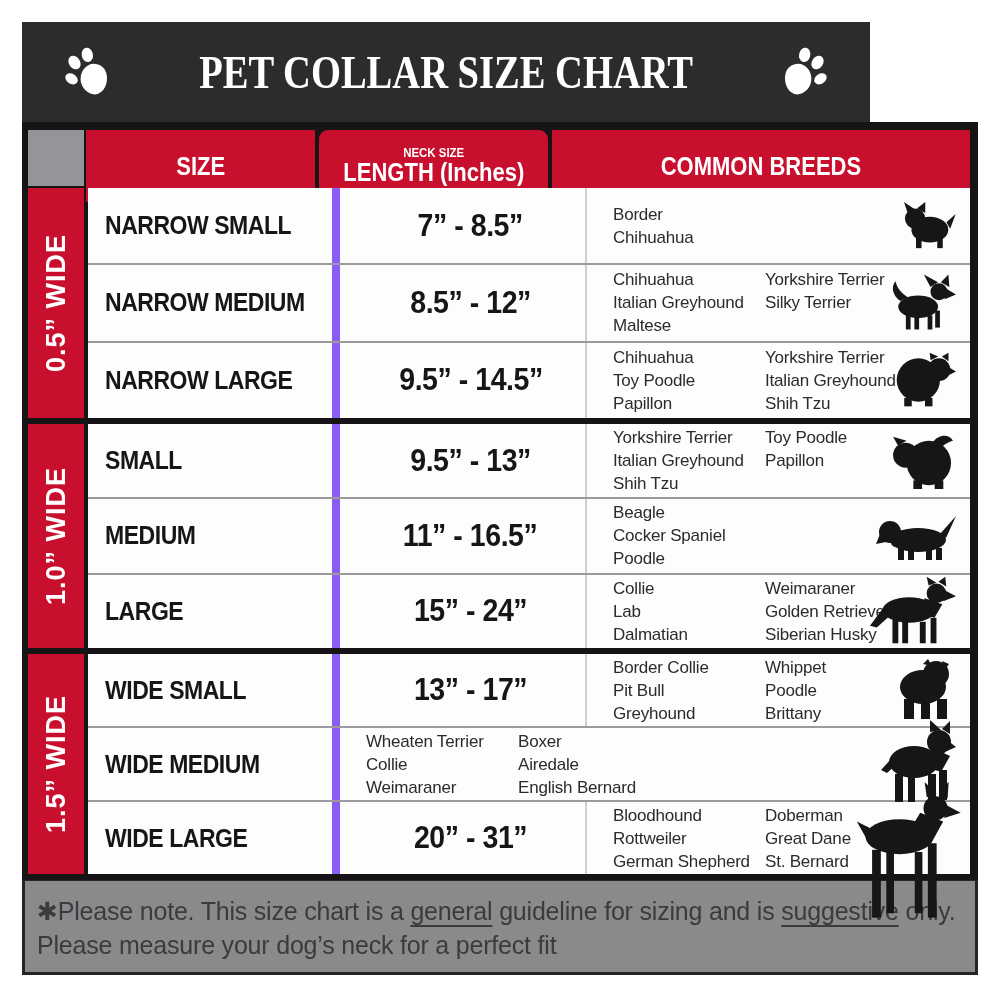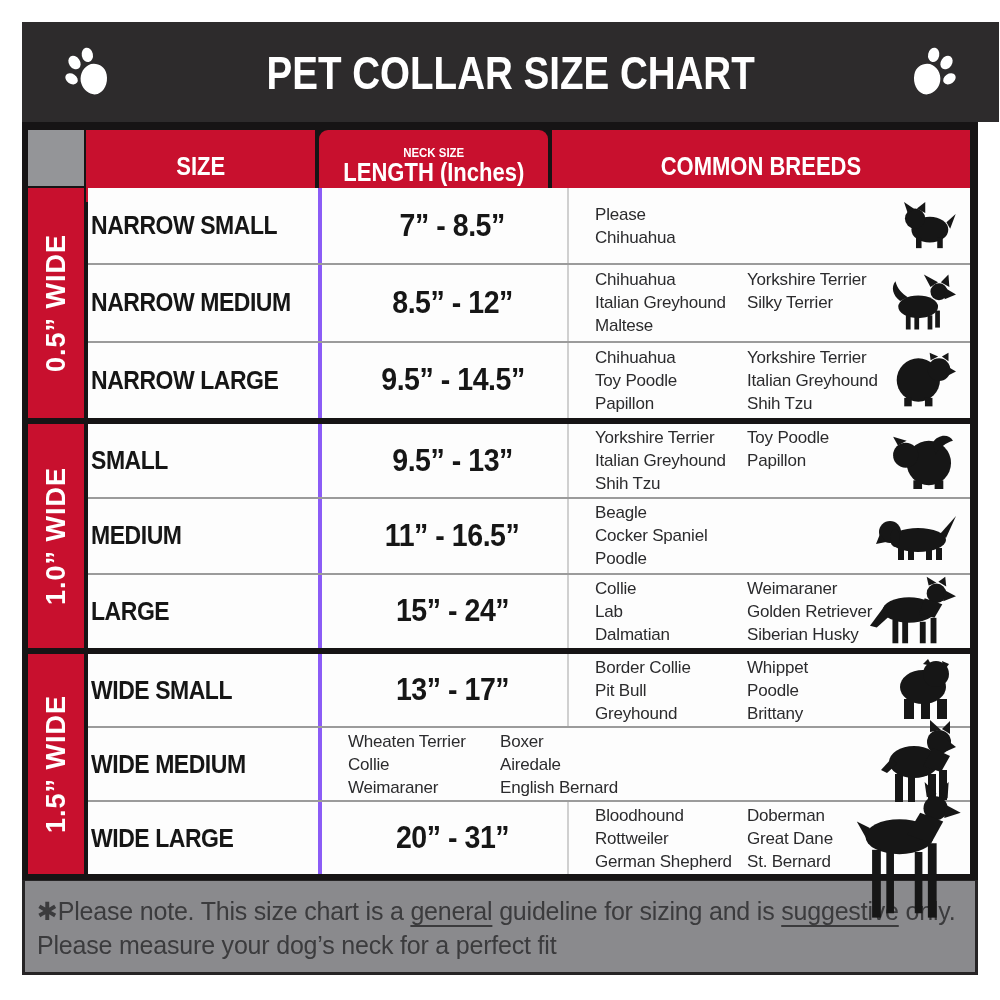--- a/index.html
+++ b/index.html
@@ -1,21 +1,21 @@
 <!DOCTYPE html>
 <html><head>
 <meta charset="utf-8">
 <style>
   html,body{margin:0;padding:0;background:#ffffff;}
   .page{position:relative;width:1000px;height:1000px;background:#ffffff;
         font-family:"Liberation Sans","DejaVu Sans",sans-serif;overflow:hidden;}
 
   
-  .title-bar{position:absolute;left:22px;top:22px;width:977px;height:100px;
-             background:#2d2b2c;display:flex;align-items:center;justify-content:center;}
+  .title-bar{position:absolute;left:22px;top:22px;width:848px;height:100px;
+             background:#2d2b2c;display:flex;align-items:center;justify-content:center;font-family:Liberation Serif, serif;}
   .title-text{color:#ffffff;font-size:47px;font-weight:700;letter-spacing:0px;
               transform:scaleX(0.82);white-space:nowrap;}
   .paw{position:absolute;top:24px;width:64px;height:56px;}
   .paw.left{left:36px;transform:rotate(-18deg);}
   .paw.right{right:36px;transform:rotate(18deg) scaleX(-1);}
 
   
   .table-frame{position:absolute;left:22px;top:122px;width:956px;height:758px;
                background:#161415;z-index:2;}
 
@@ -33,22 +33,22 @@
   .section{position:absolute;left:0;width:956px;display:flex;}
   .sidebar{margin-left:6px;width:56px;background:#c8102e;
            display:flex;align-items:center;justify-content:center;}
   .sidebar-label{writing-mode:vertical-rl;transform:rotate(180deg);
                  color:#fff;font-weight:700;font-size:27px;letter-spacing:1px;
                  white-space:nowrap;transform-origin:center;}
   .rows{flex:1;margin-left:4px;margin-right:8px;display:flex;flex-direction:column;}
   .row{flex:1;background:#fdfdfd;display:flex;overflow:visible;}
   .row + .row{border-top:2px solid #9b9b9b;}
 
-  .cell-size{width:227px;border-right:4px solid #8b5cf6;display:flex;align-items:center;
-             padding-left:3px;box-sizing:content-box;}
+  .cell-size{width:227px;border-right:8px solid #8b5cf6;display:flex;align-items:center;
+             padding-left:17px;box-sizing:content-box;}
   .size-label{font-size:25px;font-weight:700;color:#161616;letter-spacing:-0.5px;
               transform:scaleX(0.92);transform-origin:left center;white-space:nowrap;}
   .cell-length{width:229px;border-right:2px solid #d0d0d0;display:flex;
                align-items:center;justify-content:center;padding-left:16px;}
   .length-label{font-size:31px;font-weight:700;color:#161616;letter-spacing:-0.5px;
                 transform:scaleX(0.92);white-space:nowrap;}
   .cell-breeds{flex:1;position:relative;display:flex;align-items:center;overflow:visible;}
   .breed-cols{display:flex;align-items:flex-start;padding-left:26px;}
   .breed-col{display:flex;flex-direction:column;}
   .breed-col.c1{width:152px;}
@@ -119,21 +119,21 @@
             <div class="row">
               <div class="cell-size">
                 <span class="size-label">NARROW SMALL</span>
               </div>
               <div class="cell-length">
                 <span class="length-label">7” - 8.5”</span>
               </div>
               <div class="cell-breeds">
                 <div class="breed-cols">
                   <div class="breed-col c1">
-                    <span class="breed-line">Please</span>
+                    <span class="breed-line">Border</span>
                     <span class="breed-line">Chihuahua</span>
                   </div>
                   <div class="breed-col c2"></div>
                 </div>
                 <span class="dog-icon">
                   <svg width="56" height="48" viewBox="0 0 60 52">
                     <g fill="#161616">
    <ellipse cx="32" cy="30" rx="20" ry="14"></ellipse>
                       <circle cx="16" cy="18" r="11"></circle>
    <polygon points="8,12 4,0 16,8"></polygon>

